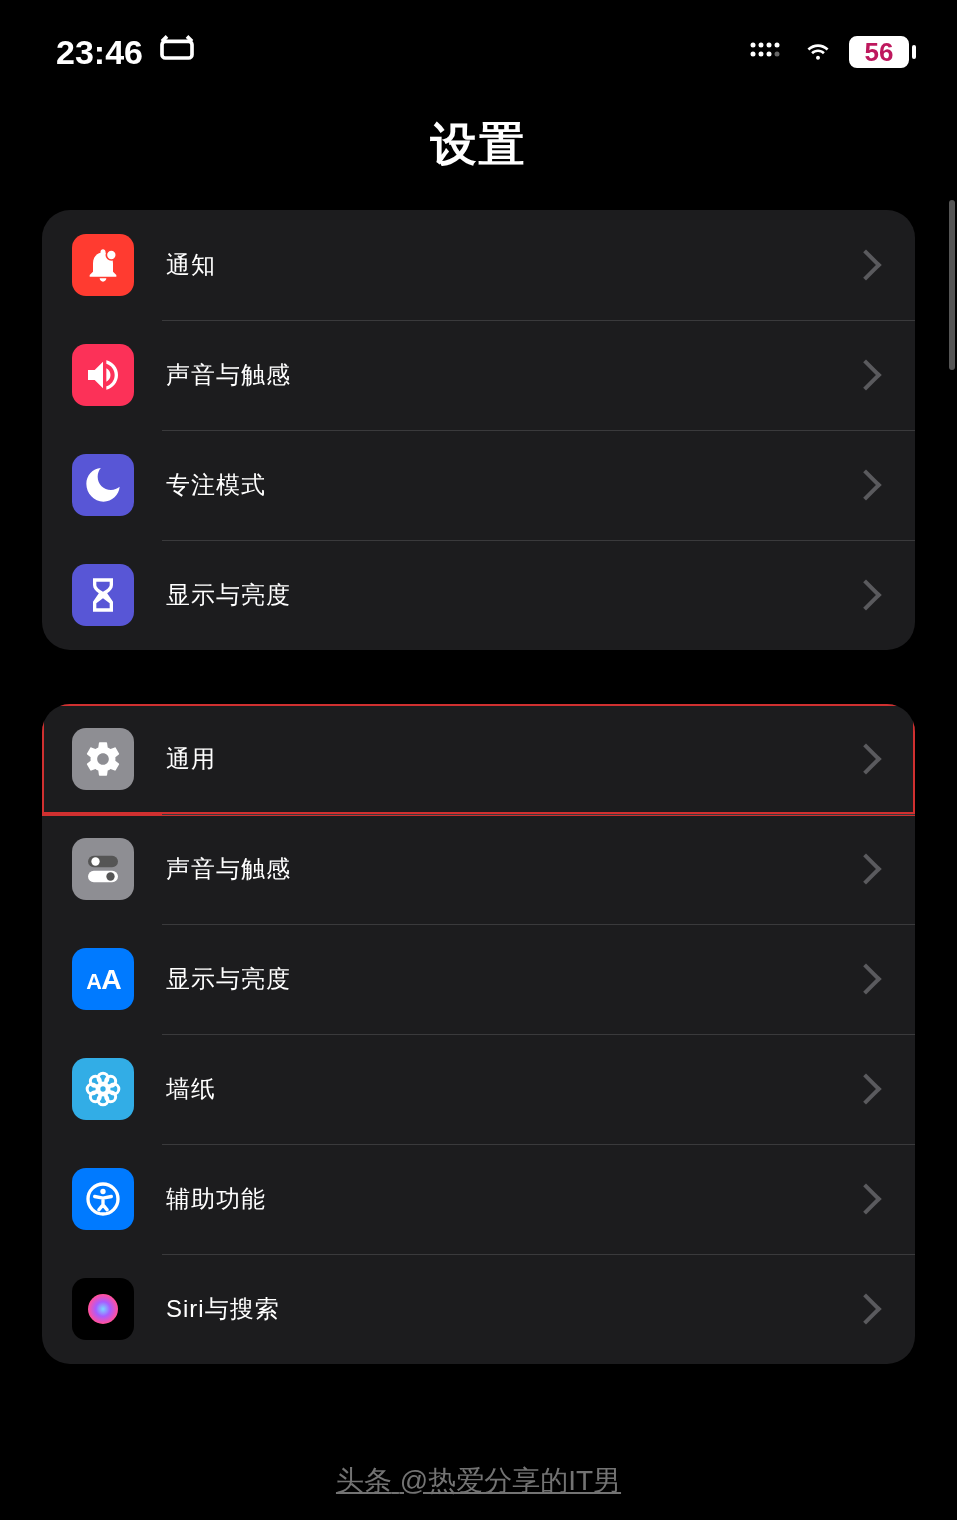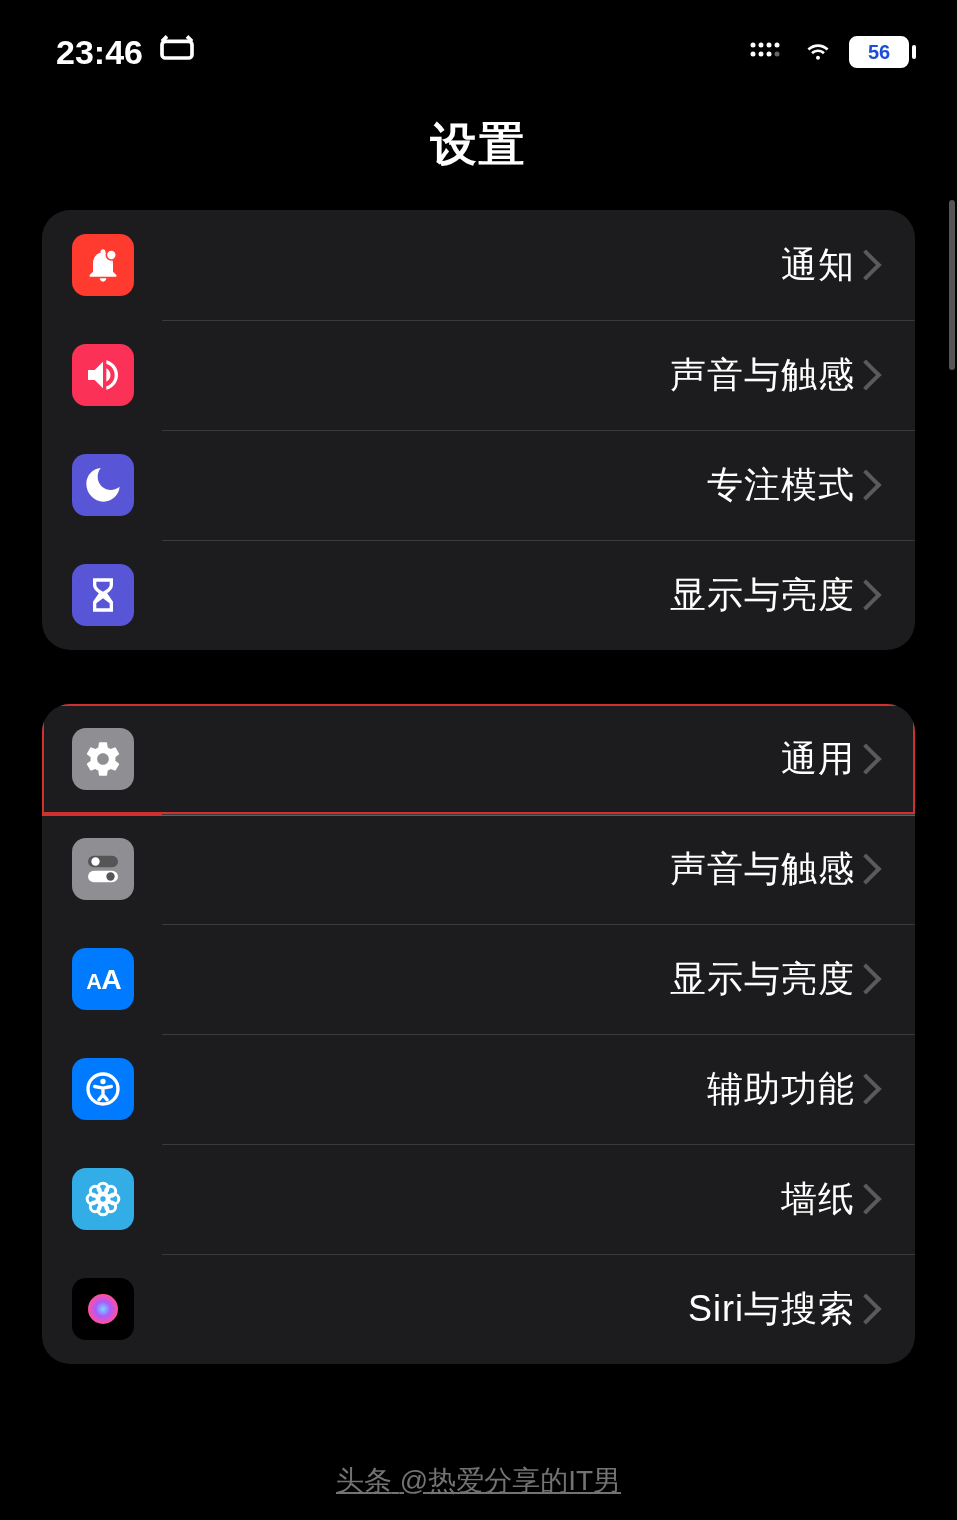--- a/index.html
+++ b/index.html
@@ -65,23 +65,22 @@
     height: 62px;
     border-radius: 14px;
     display: flex;
     align-items: center;
     justify-content: center;
     flex-shrink: 0;
     margin-right: 32px;
   }
   .row-label {
     flex: 1;
-    font-size: 36px;
+    font-size: 24px;
     letter-spacing: 1px;
-    text-align: right;
   }
   .chevron {
     width: 18px;
     height: 18px;
     border-top: 4px solid #5a5a5e;
     border-right: 4px solid #5a5a5e;
     transform: rotate(45deg);
     margin-right: 8px;
   }
   .highlight {
@@ -116,21 +115,21 @@
     height: 170px;
     background: #555;
     border-radius: 3px;
   }
   .battery {
     display:flex; align-items:center; gap:3px;
   }
   .battery-body {
     width:56px; height:28px; border:2.5px solid #fff; border-radius:8px; position:relative; background:#fff;
   }
-  .battery-fill-text { position:absolute; left:0; right:0; top:0; bottom:0; font-size:20px; font-weight:700; color:#1d4ed8; display:flex; align-items:center; justify-content:center;}
+  .battery-fill-text { position:absolute; left:0; right:0; top:0; bottom:0; font-size:26px; font-weight:700; color:#be185d; display:flex; align-items:center; justify-content:center;}
   .battery-cap { width:4px; height:14px; background:#fff; border-radius:2px;}
 </style>
 </head>
 <body>
 
 <div class="status-bar">
   <div class="status-left">
     <span>23:46</span>
     <span>
       <svg class="icon-svg" viewBox="0 0 24 24" fill="none" stroke="#fff" stroke-width="2.2">
@@ -244,50 +243,50 @@
           <text x="2" y="18" font-size="13" font-weight="700" fill="#fff">A</text>
           <text x="11" y="18" font-size="17" font-weight="700" fill="#fff">A</text>
         </svg>
     </div>
     <div class="row-label">显示与亮度</div>
     <div class="chevron"></div>
   </div>
 
 
   <div class="row">
-    <div class="icon-box ic-blue">
-      <svg class="icon-svg" viewBox="0 0 24 24" fill="none" stroke="#fff" stroke-width="2">
-          <circle cx="12" cy="12" r="9"></circle>
-          <circle cx="12" cy="7.5" r="1.6" fill="#fff" stroke="none"></circle>
-          <path d="M7 10.5l5 1 5-1M12 11.5v4M12 15.5l-2.5 3M12 15.5l2.5 3" stroke-linecap="round"></path>
-        </svg>
-    </div>
-    <div class="row-label">辅助功能</div>
-    <div class="chevron"></div>
-  </div>
-
-  <div class="row">
     <div class="icon-box ic-cyan">
       <svg class="icon-svg" viewBox="0 0 24 24" fill="none" stroke="#fff" stroke-width="1.8">
           <circle cx="12" cy="12" r="2.5"></circle>
           <circle cx="12" cy="5.5" r="3"></circle>
           <circle cx="12" cy="18.5" r="3"></circle>
           <circle cx="5.5" cy="12" r="3"></circle>
           <circle cx="18.5" cy="12" r="3"></circle>
           <circle cx="7.4" cy="7.4" r="3"></circle>
           <circle cx="16.6" cy="7.4" r="3"></circle>
           <circle cx="7.4" cy="16.6" r="3"></circle>
           <circle cx="16.6" cy="16.6" r="3"></circle>
         </svg>
     </div>
     <div class="row-label">墙纸</div>
     <div class="chevron"></div>
   </div>
 
   <div class="row">
+    <div class="icon-box ic-blue">
+      <svg class="icon-svg" viewBox="0 0 24 24" fill="none" stroke="#fff" stroke-width="2">
+          <circle cx="12" cy="12" r="9"></circle>
+          <circle cx="12" cy="7.5" r="1.6" fill="#fff" stroke="none"></circle>
+          <path d="M7 10.5l5 1 5-1M12 11.5v4M12 15.5l-2.5 3M12 15.5l2.5 3" stroke-linecap="round"></path>
+        </svg>
+    </div>
+    <div class="row-label">辅助功能</div>
+    <div class="chevron"></div>
+  </div>
+
+  <div class="row">
     <div class="icon-box ic-black">
       <svg class="icon-svg" viewBox="0 0 24 24">
           <defs>
             <radialGradient id="sg" cx="50%" cy="50%" r="60%">
               <stop offset="0%" stop-color="#7ad7ff"></stop>
               <stop offset="40%" stop-color="#a85cff"></stop>
               <stop offset="80%" stop-color="#ff4fa2"></stop>
               <stop offset="100%" stop-color="#ff9a3c"></stop>
             </radialGradient>
           </defs>

